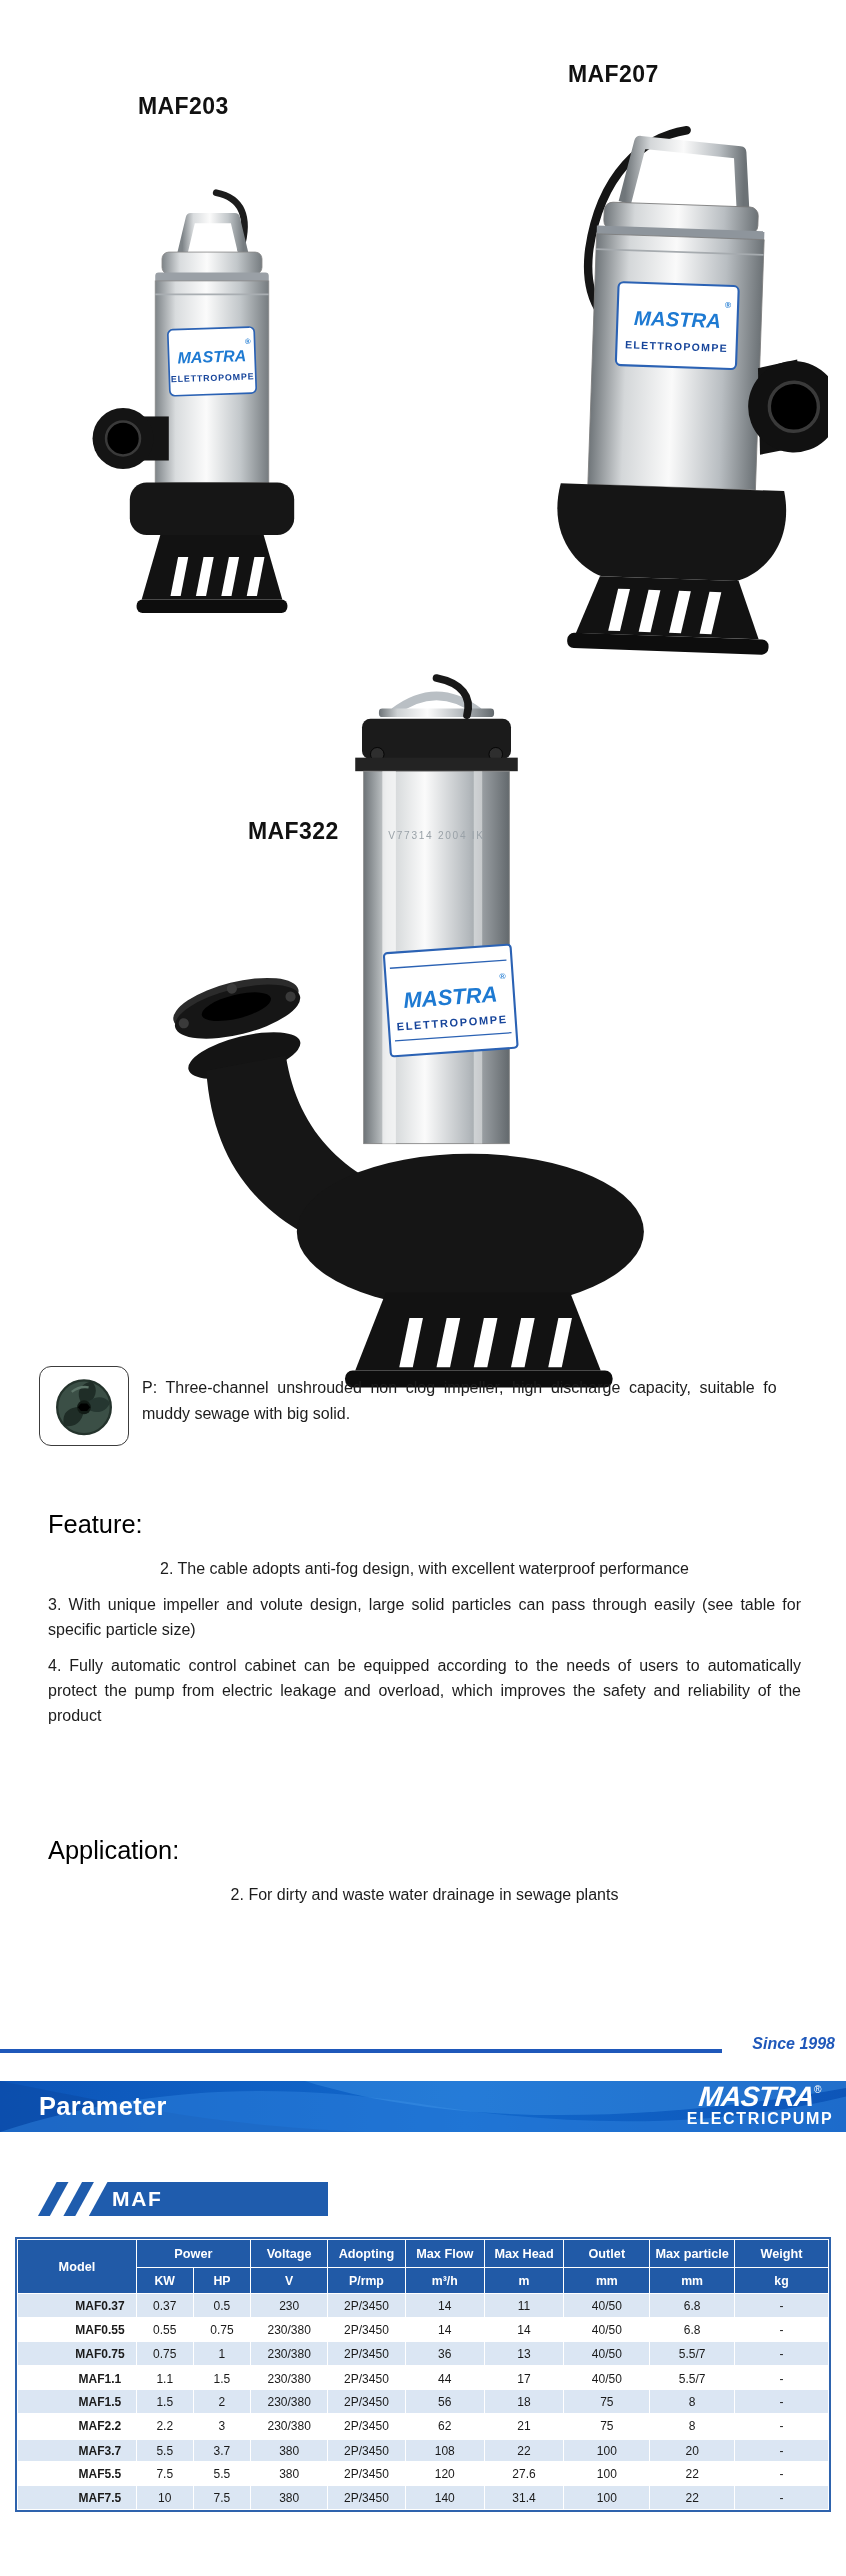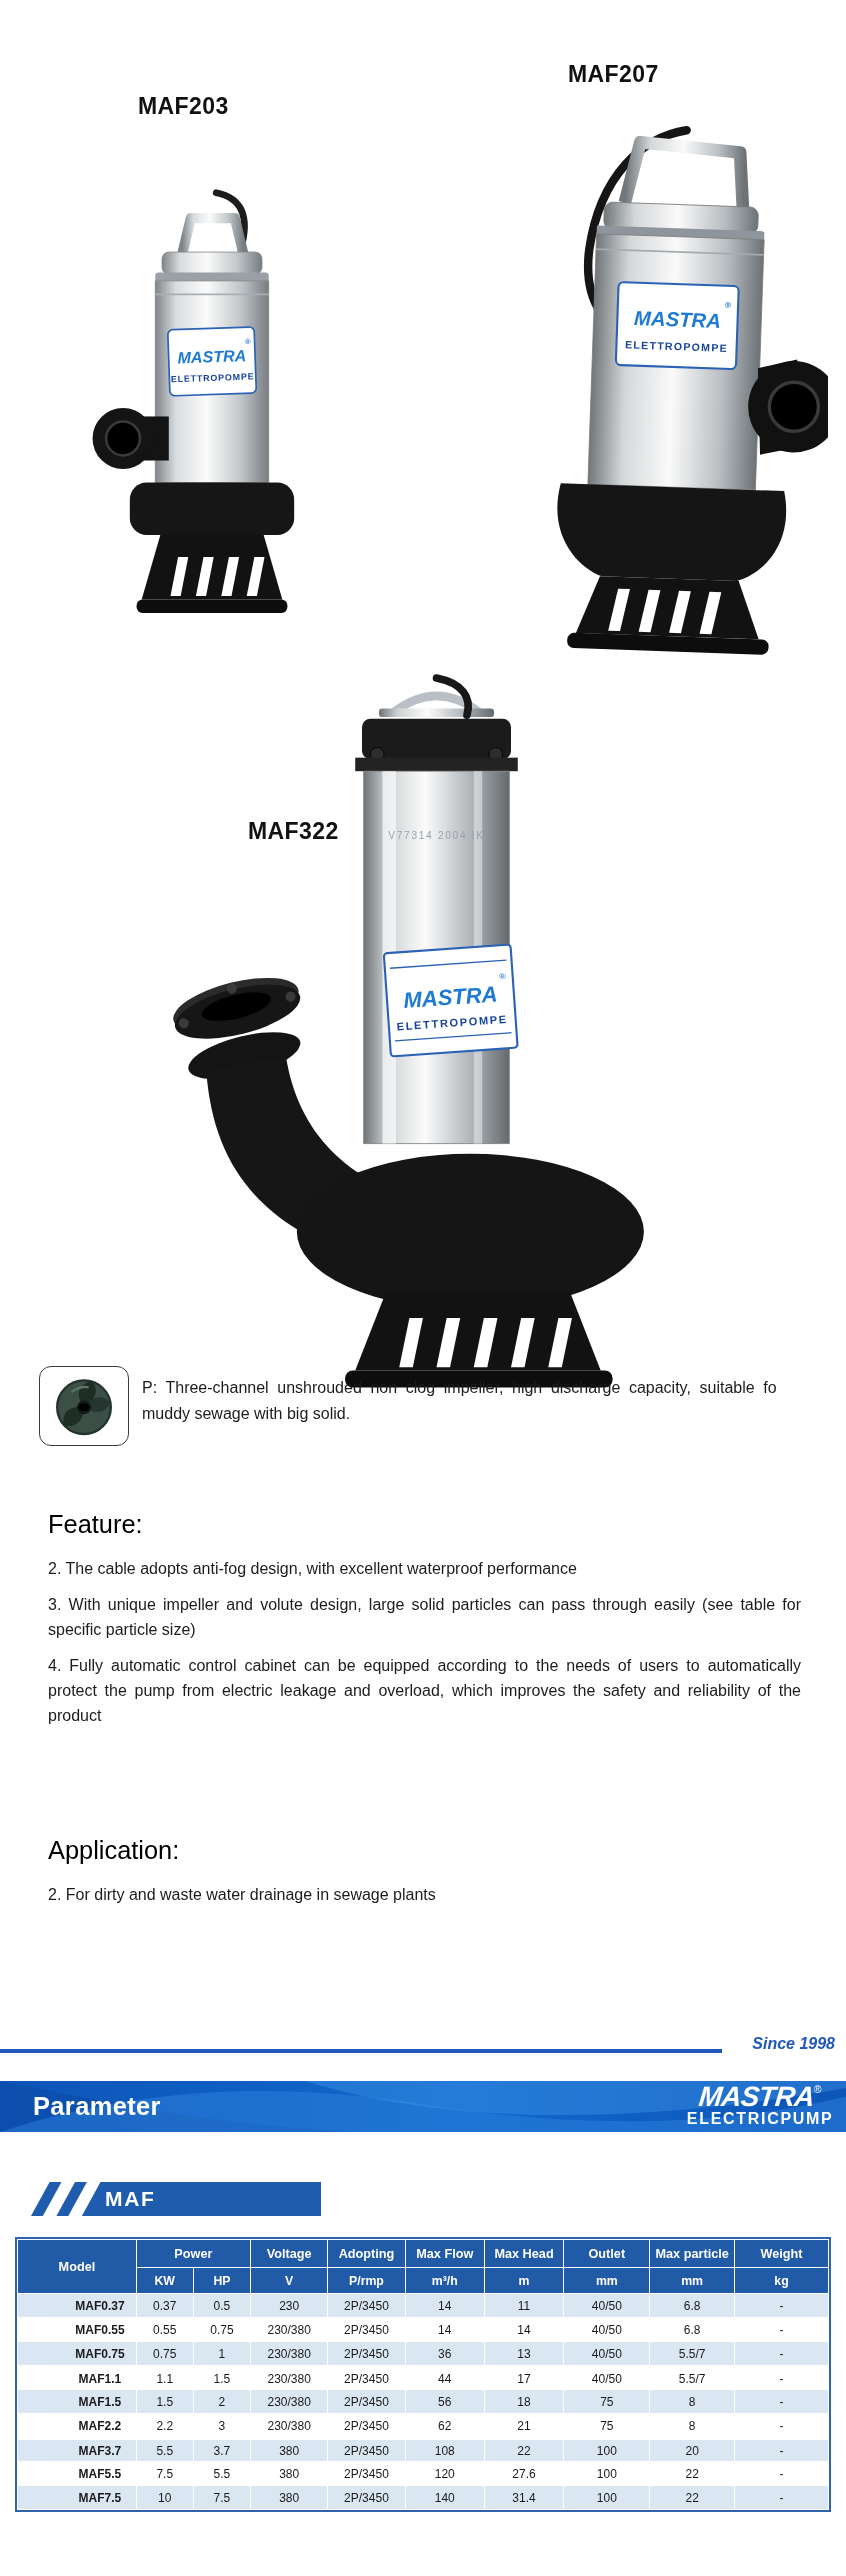--- a/index.html
+++ b/index.html
@@ -32,38 +32,38 @@
   .impeller-box{position:absolute;left:39px;top:1366px;width:90px;height:80px;border:1.7px solid #3c3c3c;border-radius:12px;display:flex;align-items:center;justify-content:center;background:#fff;}
   .note-text{position:absolute;left:142px;top:1375px;width:1186px;font-size:16px;line-height:26px;color:var(--text-black);}
   .note-line1{white-space:nowrap;word-spacing:4.2px;}
 
   
   .section{position:absolute;left:48px;width:753px;color:var(--text-black);}
   .feature-sec{top:1510px;}
   .app-sec{top:1836px;}
   .sec-heading{font-size:25.4px;font-weight:400;color:#000;margin-bottom:17px;}
   .sec-item{font-size:16px;line-height:25.4px;text-align:justify;margin-bottom:10.2px;}
-  .sec-item.single{text-align:left;}
+  .sec-item.single{text-align:center;}
 
   
   .since-row{position:absolute;left:0;top:2035px;width:847px;height:24px;}
   .since-line{position:absolute;left:0;top:14.4px;width:722px;height:3.4px;background:var(--since-blue);}
   .since-text{position:absolute;right:12px;top:0;font-size:16px;font-weight:bold;font-style:italic;color:var(--since-blue);}
 
   
   .banner{position:absolute;left:0;top:2081px;width:847px;height:51px;background:linear-gradient(90deg,var(--banner-blue-dark),var(--banner-blue-light) 55%,var(--banner-blue-dark));overflow:hidden;}
   .banner svg.waves{position:absolute;left:0;top:0;}
-  .banner-title{position:absolute;left:33px;top:0;height:51px;line-height:51px;color:#fff;font-size:25.4px;font-weight:bold;letter-spacing:0.4px;}
+  .banner-title{position:absolute;left:39px;top:0;height:51px;line-height:51px;color:#fff;font-size:25.4px;font-weight:bold;letter-spacing:0.4px;}
   .banner-logo{position:absolute;right:13.5px;top:3.4px;text-align:center;color:#fff;}
   .banner-brand{font-size:28px;font-weight:bold;font-style:italic;letter-spacing:-0.8px;transform:skewX(-6deg);display:inline-block;line-height:25.4px;}
   .banner-reg{font-size:10.2px;vertical-align:top;font-style:normal;}
   .banner-sub{font-size:16px;font-weight:bold;letter-spacing:1.7px;line-height:17px;}
 
   
-  .maf-tab{position:absolute;left:14px;top:2182px;width:307px;height:40px;}
+  .maf-tab{position:absolute;left:21px;top:2182px;width:307px;height:40px;}
   .maf-tab .tab-text{position:absolute;left:91px;top:5.1px;font-size:21px;font-weight:bold;color:#fff;letter-spacing:1.7px;}
 
   
   .param-table-wrap{position:absolute;left:15.2px;top:2237px;width:816px;border:2.5px solid #2e63ad;background:#fff;}
   table.param{width:100%;border-collapse:separate;border-spacing:1.7px;table-layout:fixed;}
   table.param th{background:var(--table-header-blue);color:#fff;font-weight:bold;font-size:12.7px;text-align:center;vertical-align:middle;}
   table.param tr.h1 th{height:27px;}
   table.param tr.h2 th{height:25.4px;font-size:12.3px;}
   table.param td{height:23px;text-align:center;vertical-align:middle;font-size:12px;color:#1a1a1a;background:#fff;}
   table.param tr.shade td{background:var(--row-shade);}

